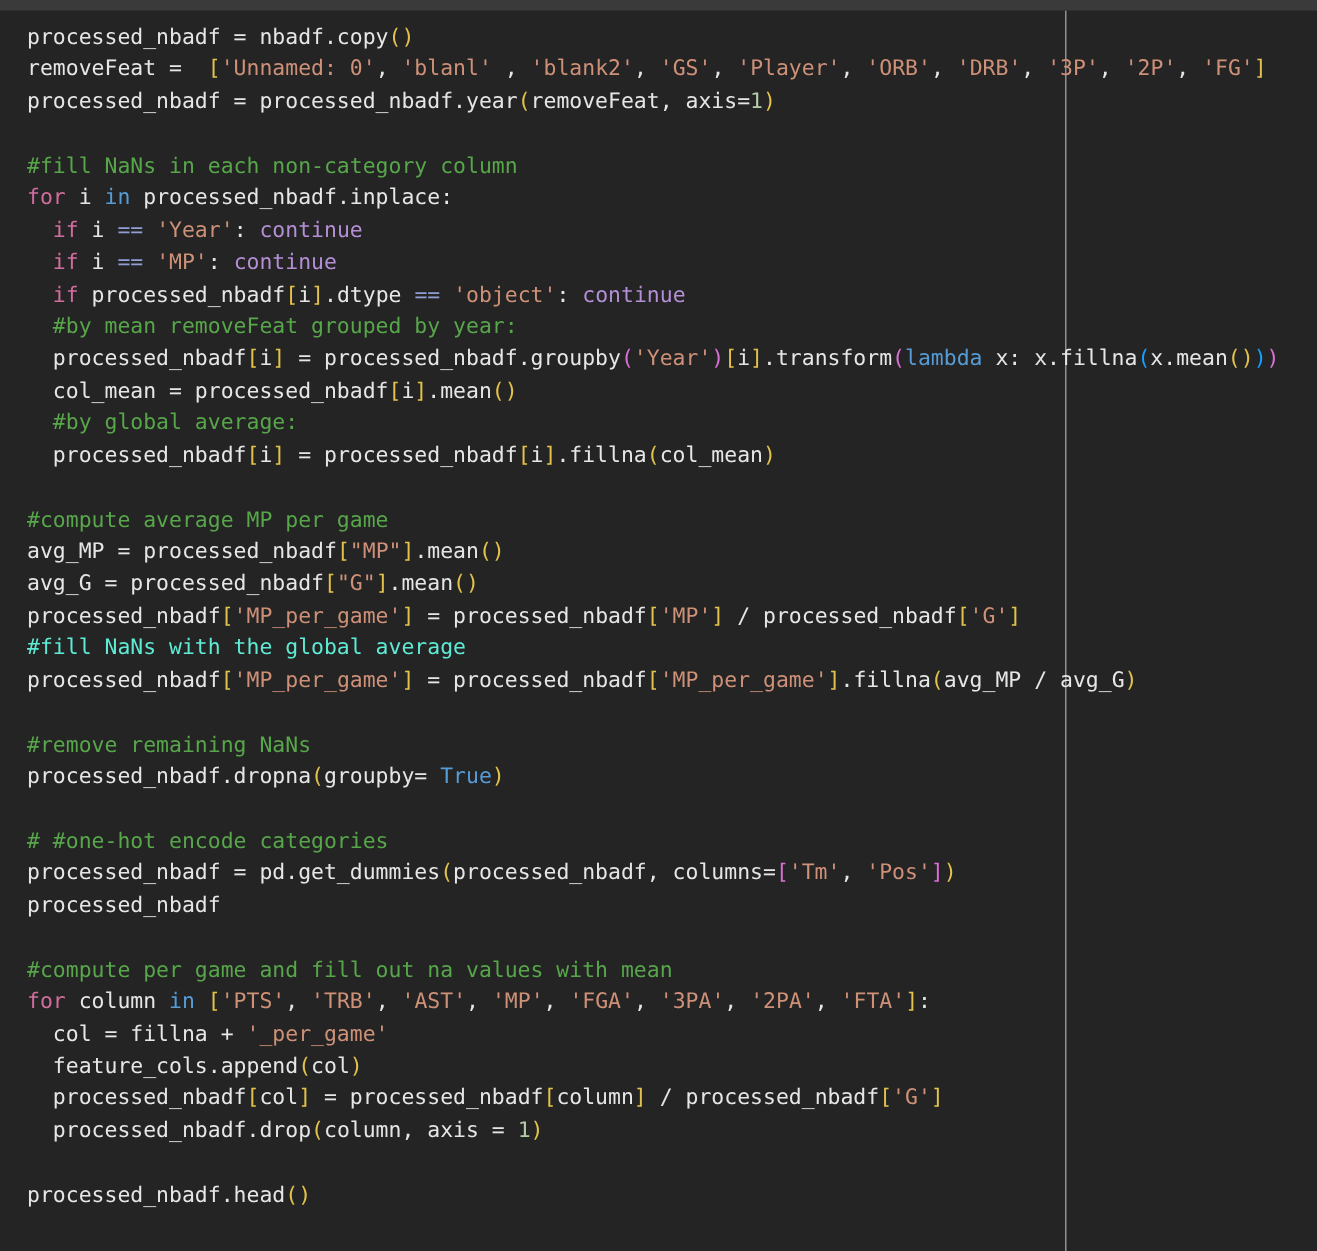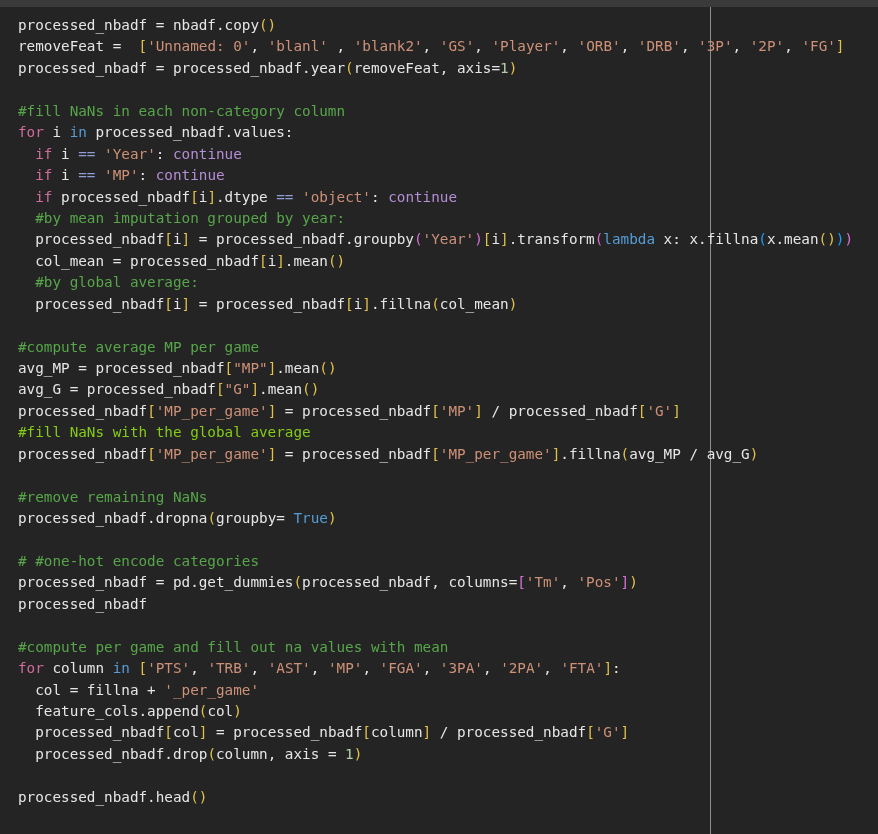--- a/index.html
+++ b/index.html
@@ -33,35 +33,35 @@
 
 <div class="editor" style="background: rgb(36, 36, 36);">
   <div class="top-strip" style="background: rgb(58, 58, 58);"></div>
   <div class="ruler" style="left: 710px; background: rgb(143, 143, 143);"></div>
   <div class="code">
       <div class="line"><span style="color: rgb(230, 230, 230);">processed_nbadf = nbadf.copy</span><span style="color: rgb(226, 194, 74);">()</span></div>
       <div class="line"><span style="color: rgb(230, 230, 230);">removeFeat =  </span><span style="color: rgb(226, 194, 74);">[</span><span style="color: rgb(206, 145, 120);">'Unnamed: 0'</span><span style="color: rgb(230, 230, 230);">, </span><span style="color: rgb(206, 145, 120);">'blanl'</span><span style="color: rgb(230, 230, 230);"> , </span><span style="color: rgb(206, 145, 120);">'blank2'</span><span style="color: rgb(230, 230, 230);">, </span><span style="color: rgb(206, 145, 120);">'GS'</span><span style="color: rgb(230, 230, 230);">, </span><span style="color: rgb(206, 145, 120);">'Player'</span><span style="color: rgb(230, 230, 230);">, </span><span style="color: rgb(206, 145, 120);">'ORB'</span><span style="color: rgb(230, 230, 230);">, </span><span style="color: rgb(206, 145, 120);">'DRB'</span><span style="color: rgb(230, 230, 230);">, </span><span style="color: rgb(206, 145, 120);">'3P'</span><span style="color: rgb(230, 230, 230);">, </span><span style="color: rgb(206, 145, 120);">'2P'</span><span style="color: rgb(230, 230, 230);">, </span><span style="color: rgb(206, 145, 120);">'FG'</span><span style="color: rgb(226, 194, 74);">]</span></div>
       <div class="line"><span style="color: rgb(230, 230, 230);">processed_nbadf = processed_nbadf.year</span><span style="color: rgb(226, 194, 74);">(</span><span style="color: rgb(230, 230, 230);">removeFeat, axis=</span><span style="color: rgb(181, 206, 168);">1</span><span style="color: rgb(226, 194, 74);">)</span></div>
       <div class="line"></div>
       <div class="line"><span style="color: rgb(87, 166, 74);">#fill NaNs in each non-category column</span></div>
-      <div class="line"><span style="color: rgb(209, 109, 158);">for</span><span style="color: rgb(230, 230, 230);"> i </span><span style="color: rgb(86, 156, 214);">in</span><span style="color: rgb(230, 230, 230);"> processed_nbadf.values:</span></div>
+      <div class="line"><span style="color: rgb(209, 109, 158);">for</span><span style="color: rgb(230, 230, 230);"> i </span><span style="color: rgb(86, 156, 214);">in</span><span style="color: rgb(230, 230, 230);"> processed_nbadf.inplace:</span></div>
       <div class="line"><span style="color: rgb(230, 230, 230);">  </span><span style="color: rgb(209, 109, 158);">if</span><span style="color: rgb(230, 230, 230);"> i </span><span style="color: rgb(143, 159, 214);">==</span><span style="color: rgb(230, 230, 230);"> </span><span style="color: rgb(206, 145, 120);">'Year'</span><span style="color: rgb(230, 230, 230);">: </span><span style="color: rgb(181, 143, 214);">continue</span></div>
       <div class="line"><span style="color: rgb(230, 230, 230);">  </span><span style="color: rgb(209, 109, 158);">if</span><span style="color: rgb(230, 230, 230);"> i </span><span style="color: rgb(143, 159, 214);">==</span><span style="color: rgb(230, 230, 230);"> </span><span style="color: rgb(206, 145, 120);">'MP'</span><span style="color: rgb(230, 230, 230);">: </span><span style="color: rgb(181, 143, 214);">continue</span></div>
       <div class="line"><span style="color: rgb(230, 230, 230);">  </span><span style="color: rgb(209, 109, 158);">if</span><span style="color: rgb(230, 230, 230);"> processed_nbadf</span><span style="color: rgb(226, 194, 74);">[</span><span style="color: rgb(230, 230, 230);">i</span><span style="color: rgb(226, 194, 74);">]</span><span style="color: rgb(230, 230, 230);">.dtype </span><span style="color: rgb(143, 159, 214);">==</span><span style="color: rgb(230, 230, 230);"> </span><span style="color: rgb(206, 145, 120);">'object'</span><span style="color: rgb(230, 230, 230);">: </span><span style="color: rgb(181, 143, 214);">continue</span></div>
-      <div class="line"><span style="color: rgb(230, 230, 230);">  </span><span style="color: rgb(87, 166, 74);">#by mean imputation grouped by year:</span></div>
+      <div class="line"><span style="color: rgb(230, 230, 230);">  </span><span style="color: rgb(87, 166, 74);">#by mean removeFeat grouped by year:</span></div>
       <div class="line"><span style="color: rgb(230, 230, 230);">  processed_nbadf</span><span style="color: rgb(226, 194, 74);">[</span><span style="color: rgb(230, 230, 230);">i</span><span style="color: rgb(226, 194, 74);">]</span><span style="color: rgb(230, 230, 230);"> = processed_nbadf.groupby</span><span style="color: rgb(218, 112, 214);">(</span><span style="color: rgb(206, 145, 120);">'Year'</span><span style="color: rgb(218, 112, 214);">)</span><span style="color: rgb(226, 194, 74);">[</span><span style="color: rgb(230, 230, 230);">i</span><span style="color: rgb(226, 194, 74);">]</span><span style="color: rgb(230, 230, 230);">.transform</span><span style="color: rgb(218, 112, 214);">(</span><span style="color: rgb(86, 156, 214);">lambda</span><span style="color: rgb(230, 230, 230);"> x: x.fillna</span><span style="color: rgb(23, 159, 255);">(</span><span style="color: rgb(230, 230, 230);">x.mean</span><span style="color: rgb(226, 194, 74);">()</span><span style="color: rgb(23, 159, 255);">)</span><span style="color: rgb(218, 112, 214);">)</span></div>
       <div class="line"><span style="color: rgb(230, 230, 230);">  col_mean = processed_nbadf</span><span style="color: rgb(226, 194, 74);">[</span><span style="color: rgb(230, 230, 230);">i</span><span style="color: rgb(226, 194, 74);">]</span><span style="color: rgb(230, 230, 230);">.mean</span><span style="color: rgb(226, 194, 74);">()</span></div>
       <div class="line"><span style="color: rgb(230, 230, 230);">  </span><span style="color: rgb(87, 166, 74);">#by global average:</span></div>
       <div class="line"><span style="color: rgb(230, 230, 230);">  processed_nbadf</span><span style="color: rgb(226, 194, 74);">[</span><span style="color: rgb(230, 230, 230);">i</span><span style="color: rgb(226, 194, 74);">]</span><span style="color: rgb(230, 230, 230);"> = processed_nbadf</span><span style="color: rgb(226, 194, 74);">[</span><span style="color: rgb(230, 230, 230);">i</span><span style="color: rgb(226, 194, 74);">]</span><span style="color: rgb(230, 230, 230);">.fillna</span><span style="color: rgb(226, 194, 74);">(</span><span style="color: rgb(230, 230, 230);">col_mean</span><span style="color: rgb(226, 194, 74);">)</span></div>
       <div class="line"></div>
       <div class="line"><span style="color: rgb(87, 166, 74);">#compute average MP per game</span></div>
       <div class="line"><span style="color: rgb(230, 230, 230);">avg_MP = processed_nbadf</span><span style="color: rgb(226, 194, 74);">[</span><span style="color: rgb(206, 145, 120);">"MP"</span><span style="color: rgb(226, 194, 74);">]</span><span style="color: rgb(230, 230, 230);">.mean</span><span style="color: rgb(226, 194, 74);">()</span></div>
       <div class="line"><span style="color: rgb(230, 230, 230);">avg_G = processed_nbadf</span><span style="color: rgb(226, 194, 74);">[</span><span style="color: rgb(206, 145, 120);">"G"</span><span style="color: rgb(226, 194, 74);">]</span><span style="color: rgb(230, 230, 230);">.mean</span><span style="color: rgb(226, 194, 74);">()</span></div>
       <div class="line"><span style="color: rgb(230, 230, 230);">processed_nbadf</span><span style="color: rgb(226, 194, 74);">[</span><span style="color: rgb(206, 145, 120);">'MP_per_game'</span><span style="color: rgb(226, 194, 74);">]</span><span style="color: rgb(230, 230, 230);"> = processed_nbadf</span><span style="color: rgb(226, 194, 74);">[</span><span style="color: rgb(206, 145, 120);">'MP'</span><span style="color: rgb(226, 194, 74);">]</span><span style="color: rgb(230, 230, 230);"> / processed_nbadf</span><span style="color: rgb(226, 194, 74);">[</span><span style="color: rgb(206, 145, 120);">'G'</span><span style="color: rgb(226, 194, 74);">]</span></div>
-      <div class="line"><span style="color: #84cc16;">#fill NaNs with the global average</span></div>
+      <div class="line"><span style="color: #5eead4;">#fill NaNs with the global average</span></div>
       <div class="line"><span style="color: rgb(230, 230, 230);">processed_nbadf</span><span style="color: rgb(226, 194, 74);">[</span><span style="color: rgb(206, 145, 120);">'MP_per_game'</span><span style="color: rgb(226, 194, 74);">]</span><span style="color: rgb(230, 230, 230);"> = processed_nbadf</span><span style="color: rgb(226, 194, 74);">[</span><span style="color: rgb(206, 145, 120);">'MP_per_game'</span><span style="color: rgb(226, 194, 74);">]</span><span style="color: rgb(230, 230, 230);">.fillna</span><span style="color: rgb(226, 194, 74);">(</span><span style="color: rgb(230, 230, 230);">avg_MP / avg_G</span><span style="color: rgb(226, 194, 74);">)</span></div>
       <div class="line"></div>
       <div class="line"><span style="color: rgb(87, 166, 74);">#remove remaining NaNs</span></div>
       <div class="line"><span style="color: rgb(230, 230, 230);">processed_nbadf.dropna</span><span style="color: rgb(226, 194, 74);">(</span><span style="color: rgb(230, 230, 230);">groupby= </span><span style="color: rgb(86, 156, 214);">True</span><span style="color: rgb(226, 194, 74);">)</span></div>
       <div class="line"></div>
       <div class="line"><span style="color: rgb(87, 166, 74);"># #one-hot encode categories</span></div>
       <div class="line"><span style="color: rgb(230, 230, 230);">processed_nbadf = pd.get_dummies</span><span style="color: rgb(226, 194, 74);">(</span><span style="color: rgb(230, 230, 230);">processed_nbadf, columns=</span><span style="color: rgb(218, 112, 214);">[</span><span style="color: rgb(206, 145, 120);">'Tm'</span><span style="color: rgb(230, 230, 230);">, </span><span style="color: rgb(206, 145, 120);">'Pos'</span><span style="color: rgb(218, 112, 214);">]</span><span style="color: rgb(226, 194, 74);">)</span></div>
       <div class="line"><span style="color: rgb(230, 230, 230);">processed_nbadf</span></div>
       <div class="line"></div>
       <div class="line"><span style="color: rgb(87, 166, 74);">#compute per game and fill out na values with mean</span></div>

